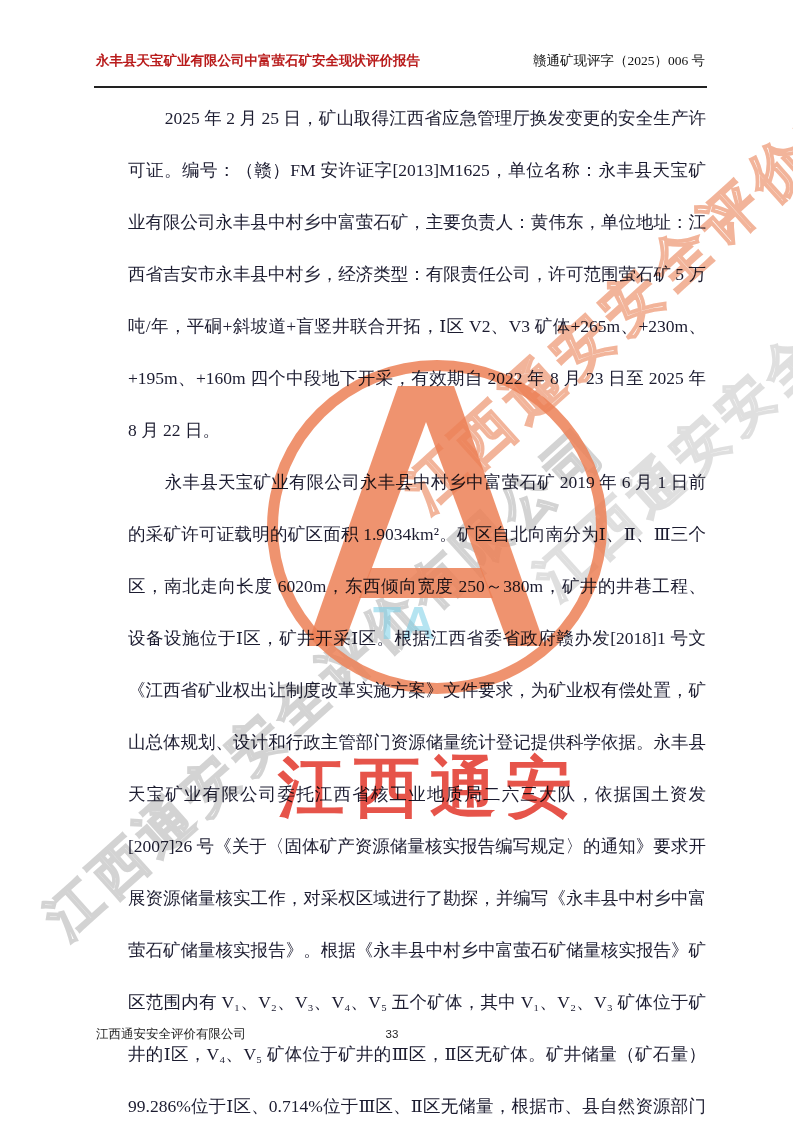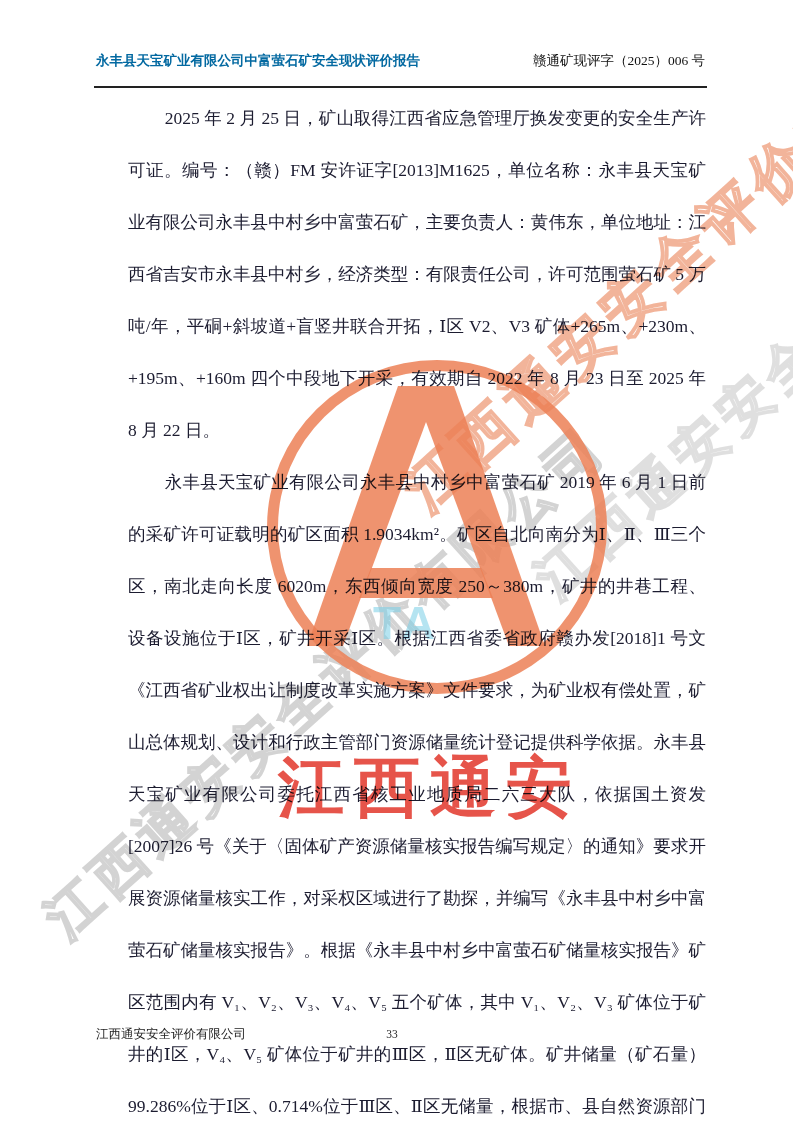--- a/index.html
+++ b/index.html
@@ -13,21 +13,21 @@
   }
   .page{position:absolute;inset:0;overflow:hidden;}
 
   
   .header{
     position:absolute;left:96px;right:88px;top:52px;
     display:flex;justify-content:space-between;align-items:flex-end;
   }
   .header .h-left{
     font-family:"Liberation Sans","DejaVu Sans",sans-serif;
-    font-weight:bold;font-size:13.5px;color:#0369a1;
+    font-weight:bold;font-size:13.5px;color:#b91c1c;
   }
   .header .h-right{
     font-family:"Liberation Serif","DejaVu Serif",serif;
     font-weight:normal;font-size:13.5px;color:#111;
   }
   .header-rule{
     position:absolute;left:94px;right:86px;top:86px;
     border-top:2px solid #222;
   }
 
@@ -97,21 +97,21 @@
   .footer{
     position:absolute;left:96px;right:88px;top:1026px;
     font-size:12.5px;color:#222;
   }
   .footer .f-company{
     position:absolute;left:0;top:0;
     font-family:"Liberation Sans","DejaVu Sans",sans-serif;
   }
   .footer .f-page{
     position:absolute;left:0;right:17px;top:2px;text-align:center;
-    font-family:Liberation Serif, serif;
+    font-family:Liberation Sans, sans-serif;
     font-size:11.5px;
   }
 </style>
 </head>
 <body>
 
 <div class="page">
 
   <div class="header">
     <span class="h-left">永丰县天宝矿业有限公司中富萤石矿安全现状评价报告</span>

